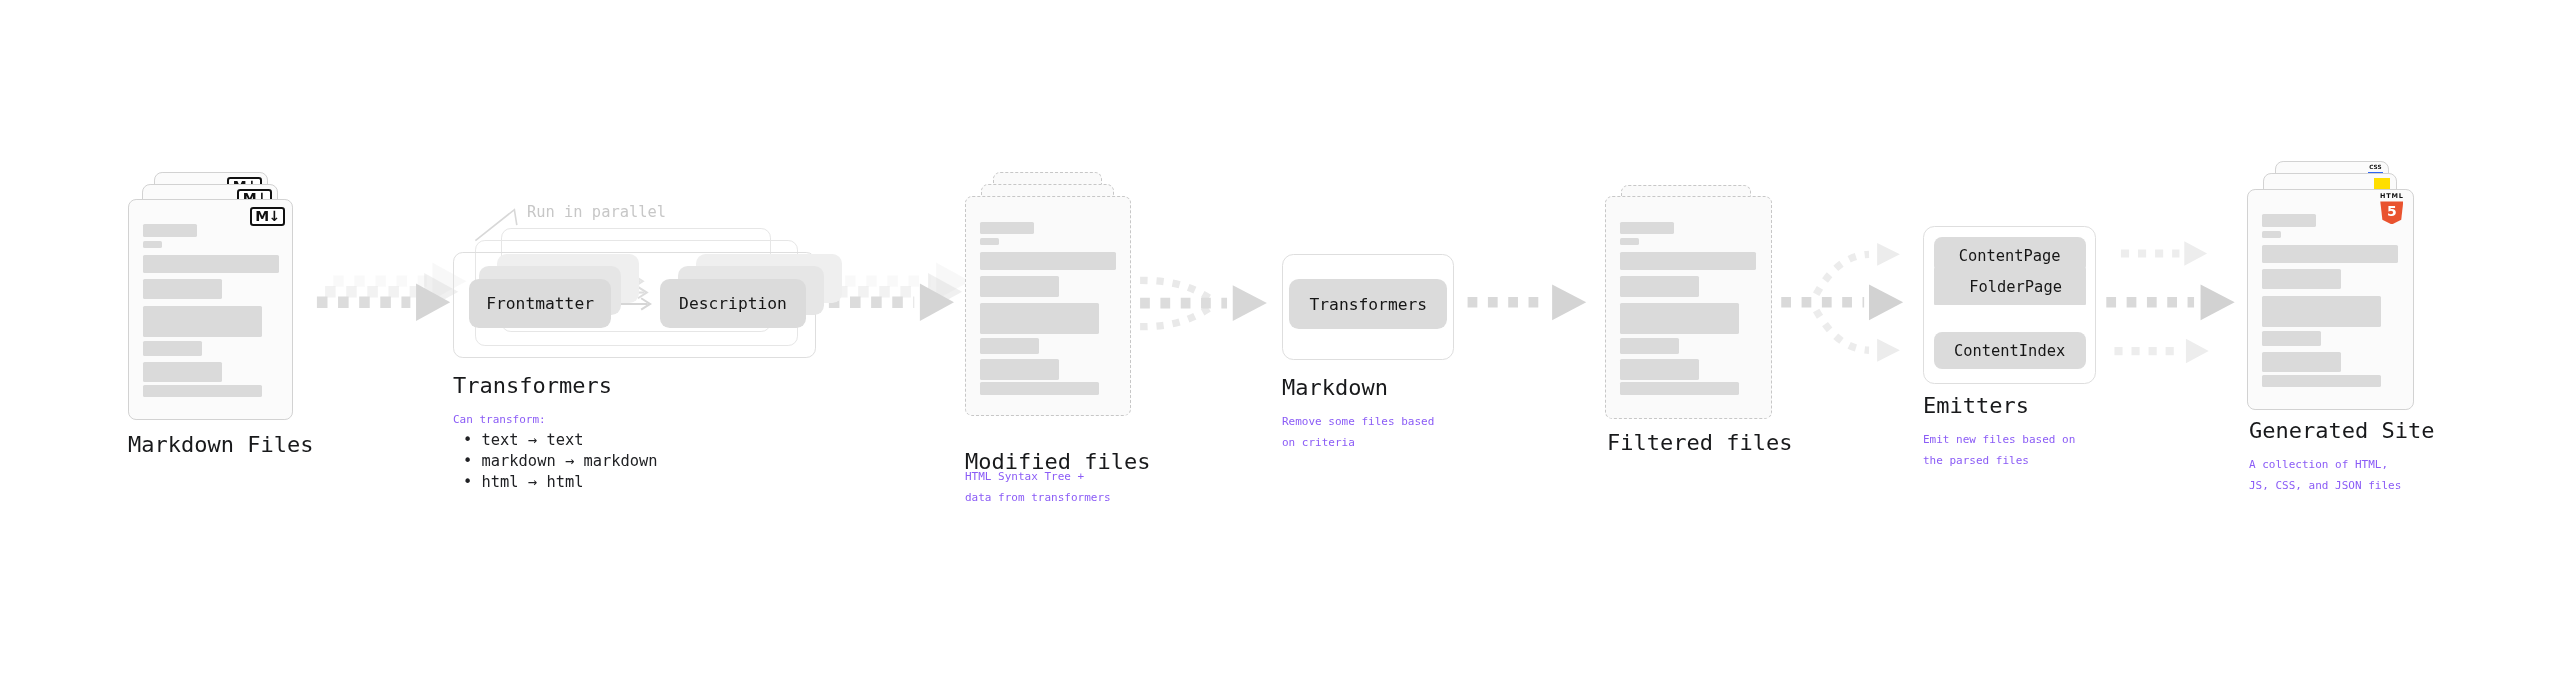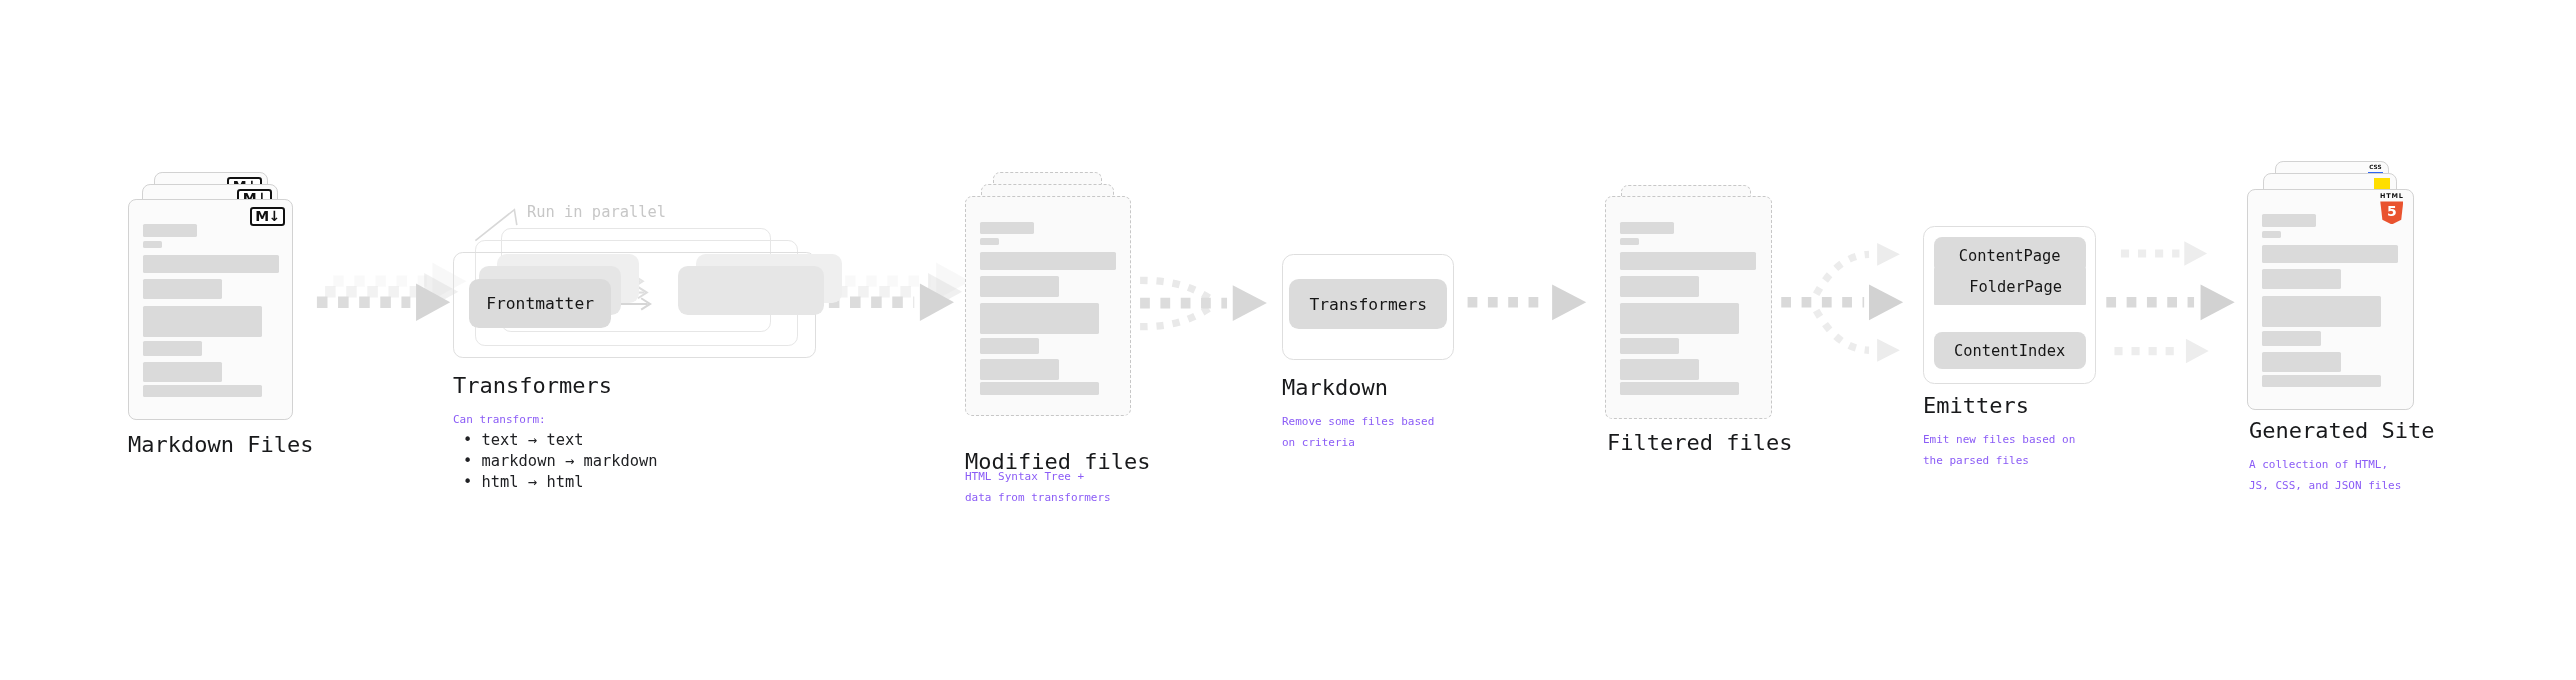--- a/index.html
+++ b/index.html
@@ -154,20 +154,21 @@
     <div class="frame" style="left:48px;top:25px;width:270px;height:104px;"></div>
     <div class="frame" style="left:22px;top:37px;width:323px;height:106px;"></div>
     <div class="frame front" style="left:0;top:49px;width:363px;height:106px;"></div>
 
     <div class="ghost" style="left:44px;top:51px;width:142px;height:49px;background:#efefef;"></div>
     <div class="ghost" style="left:26px;top:63px;width:142px;height:49px;background:#e6e6e6;"></div>
     <div class="ghost" style="left:243px;top:51px;width:146px;height:49px;background:#efefef;"></div>
     <div class="ghost" style="left:225px;top:63px;width:146px;height:49px;background:#e6e6e6;"></div>
 
     <div class="gbox" style="left:8.1px;top:76px;width:142px;height:49px;margin-left:8px;">Frontmatter</div>
+    <div class="gbox" style="left:207px;top:76px;width:146px;height:49px;">Description</div>
   </div>
   <div class="callout-label" style="left:527px;top:203px;">Run in parallel</div>
   <div class="title" style="left:453px;top:373px;">Transformers</div>
   <div class="sub" style="left:453px;top:409px;">Can transform:</div>
   <div class="bullets" style="left:463px;top:430px;">
     <div>• text → text</div>
     <div>• markdown → markdown</div>
     <div>• html → html</div>
   </div>
 

